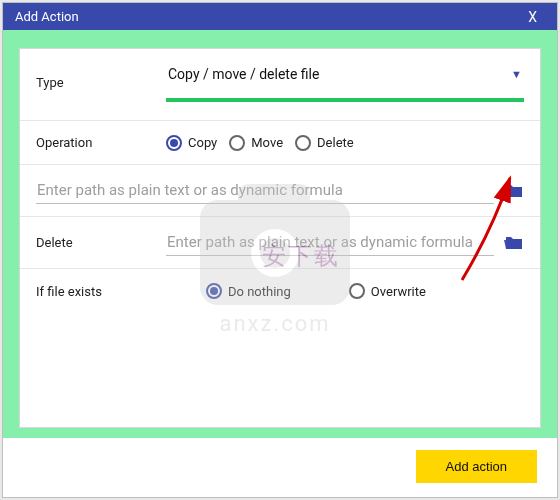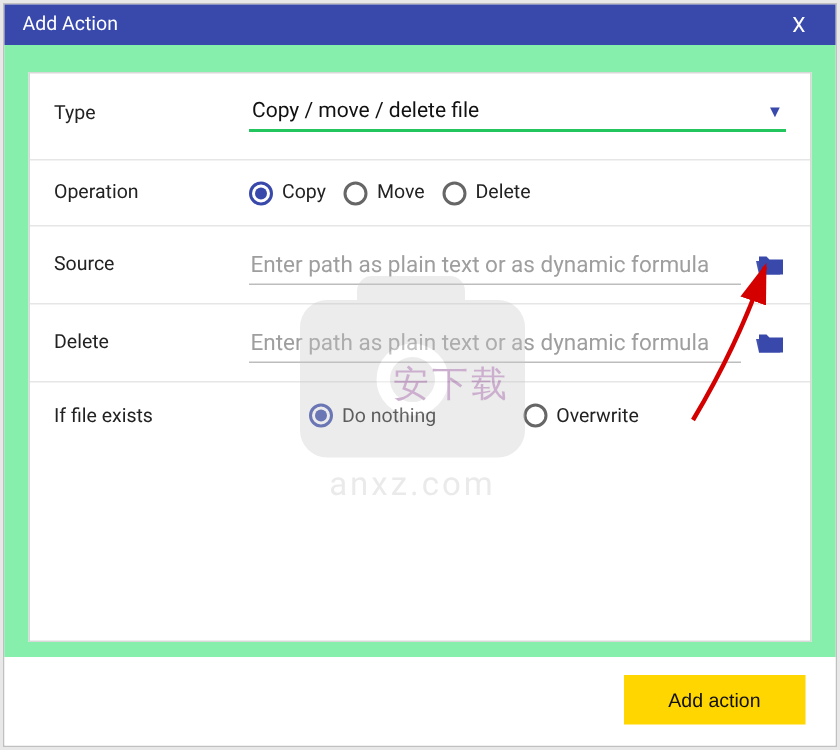--- a/index.html
+++ b/index.html
@@ -61,25 +61,25 @@
       color: #222;
       flex-shrink: 0;
     }
     .control {
       flex: 1;
       display: flex;
       align-items: center;
     }
     .select-wrap {
       flex: 1;
-      border-bottom: 2px solid #22c55e;
+      border-bottom: 4px solid #22c55e;
       display: flex;
       align-items: center;
       justify-content: space-between;
-      padding: 3px 2px 4px 2px;
+      padding: 3px 2px 16px 2px;
       cursor: pointer;
     }
     .select-text {
       font-size: 14px;
       color: #111;
     }
     .caret {
       color: #3949ab;
       font-size: 11px;
     }
@@ -245,21 +245,20 @@
             </div>
             <div class="radio">
               <span class="circle"></span>
               <span class="radio-label">Delete</span>
             </div>
           </div>
         </div>
       </div>
 
       <div class="row">
-        <div class="label">Source</div>
         <div class="control">
           <div class="input-line">
             <span class="placeholder">Enter path as plain text or as dynamic formula</span>
           </div>
           <span class="folder-btn">
             <svg width="20" height="16" viewBox="0 0 20 16">
               <path fill="#3949ab" d="M2 2h5l2 2h9v10H2z"></path>
               <path fill="#3949ab" d="M0 5h18l-2 9H2z" opacity="0.95"></path>
             </svg>
           </span>

